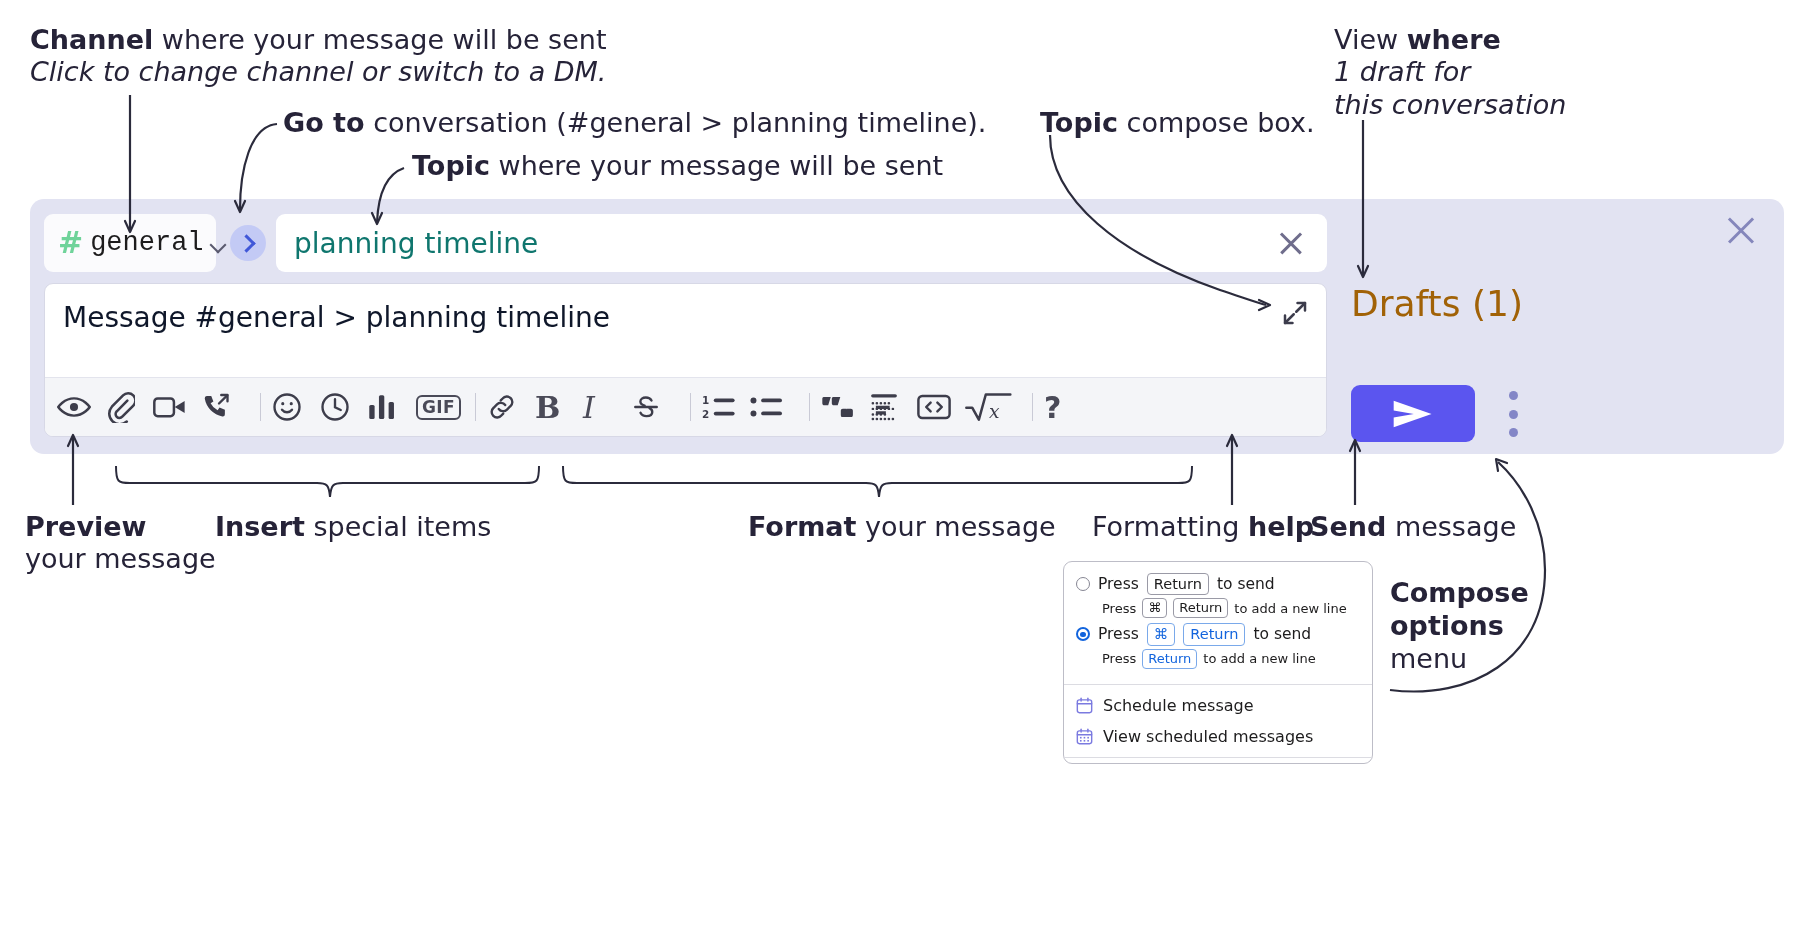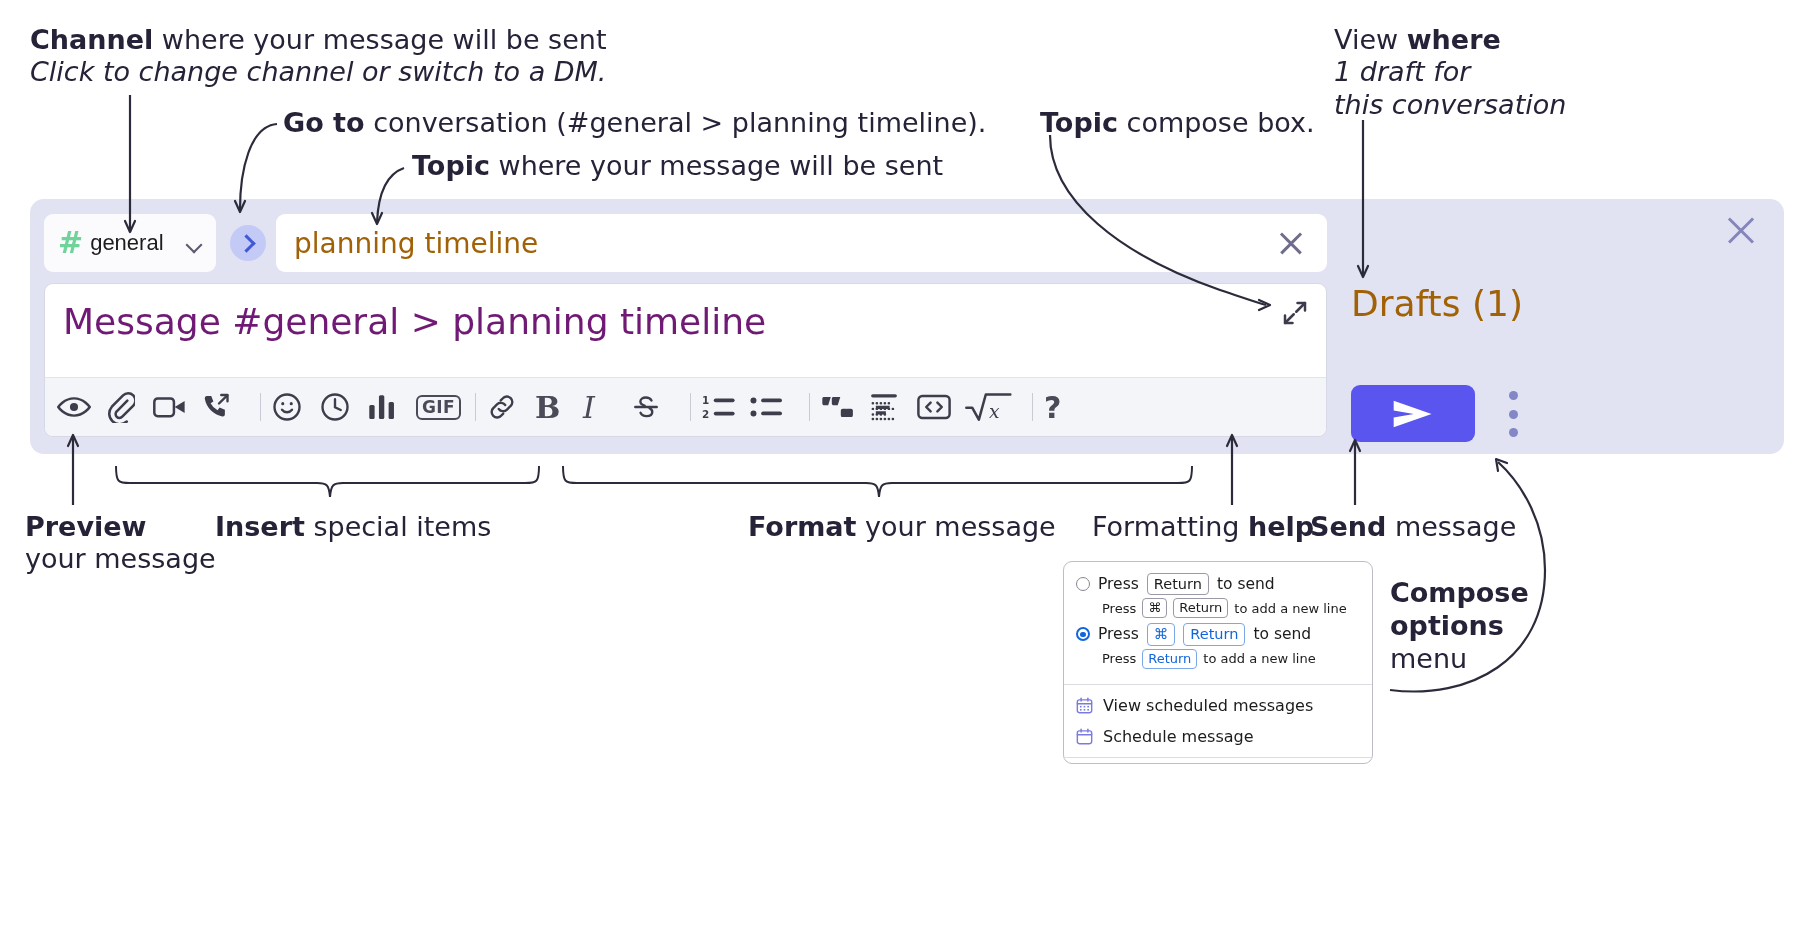--- a/index.html
+++ b/index.html
@@ -63,23 +63,23 @@
     cursor: pointer;
   }
   .hash-icon {
     font-size: 30px;
     font-weight: 700;
     color: #6fd39a;
     line-height: 1;
     font-family: "DejaVu Sans", sans-serif;
   }
   .channel-name {
-    font-size: 22px;
+    font-size: 27px;
     color: #1d1c1d;
-    font-family: Liberation Sans, sans-serif;
+    font-family: Liberation Mono, monospace;
     flex: 1;
   }
   .chev {
     width: 15px; height: 9px;
     position: relative;
     flex: 0 0 auto;
   }
   .chev::after {
     content: "";
     position: absolute;
@@ -114,21 +114,21 @@
     background: #ffffff;
     border-radius: 9px;
     display: flex;
     align-items: center;
     padding: 0 14px 0 18px;
     box-sizing: border-box;
   }
   .topic-value {
     flex: 1;
     font-size: 28px;
-    color: #a16207;
+    color: #0f766e;
     font-family: "DejaVu Sans", sans-serif;
   }
   .x-clear {
     width: 32px; height: 32px;
     position: relative;
     cursor: pointer;
     flex: 0 0 auto;
     margin-right: 6px;
   }
   .x-clear::before, .x-clear::after {
@@ -150,22 +150,22 @@
     overflow: hidden;
   }
   .editor-body {
     height: 93px;
     position: relative;
   }
   .placeholder {
     position: absolute;
     left: 18px;
     top: 17px;
-    font-size: 36px;
-    color: #701a75;
+    font-size: 28px;
+    color: #0f172a;
     font-family: "DejaVu Sans", sans-serif;
   }
   .expand-btn {
     position: absolute;
     right: 16px;
     top: 14px;
     width: 30px; height: 30px;
     cursor: pointer;
   }
 
@@ -632,20 +632,32 @@
       <span>to send</span>
     </div>
     <div class="sub-row">
       <span>Press</span>
       <span class="key blue">Return</span>
       <span>to add a new line</span>
     </div>
   </div>
 
   <div class="menu-div"></div>
+
+  <div class="menu-item">
+    <span class="mi-icon">
+      <svg width="17" height="17" viewBox="0 0 18 18" fill="none" stroke="#7b7ae0" stroke-width="1.5" stroke-linecap="round">
+        <rect x="1.4" y="3" width="15.2" height="13.6" rx="2.2"></rect>
+        <line x1="1.4" y1="7.2" x2="16.6" y2="7.2"></line>
+        <line x1="5.4" y1="1.3" x2="5.4" y2="4.2"></line>
+        <line x1="12.6" y1="1.3" x2="12.6" y2="4.2"></line>
+      </svg>
+    </span>
+    <span>Schedule message</span>
+  </div>
 
   <div class="menu-item">
     <span class="mi-icon">
       <svg width="17" height="17" viewBox="0 0 18 18" fill="none" stroke="#7b7ae0" stroke-width="1.5" stroke-linecap="round">
         <rect x="1.4" y="3" width="15.2" height="13.6" rx="2.2"></rect>
         <line x1="1.4" y1="7.2" x2="16.6" y2="7.2"></line>
         <line x1="5.4" y1="1.3" x2="5.4" y2="4.2"></line>
         <line x1="12.6" y1="1.3" x2="12.6" y2="4.2"></line>
         <g fill="#7b7ae0" stroke="none">
           <rect x="4.2" y="9.4" width="1.7" height="1.7"></rect>
@@ -653,32 +665,20 @@
           <rect x="12" y="9.4" width="1.7" height="1.7"></rect>
           <rect x="4.2" y="12.7" width="1.7" height="1.7"></rect>
           <rect x="8.1" y="12.7" width="1.7" height="1.7"></rect>
           <rect x="12" y="12.7" width="1.7" height="1.7"></rect>
         </g>
       </svg>
     </span>
     <span>View scheduled messages</span>
   </div>
 
-  <div class="menu-item">
-    <span class="mi-icon">
-      <svg width="17" height="17" viewBox="0 0 18 18" fill="none" stroke="#7b7ae0" stroke-width="1.5" stroke-linecap="round">
-        <rect x="1.4" y="3" width="15.2" height="13.6" rx="2.2"></rect>
-        <line x1="1.4" y1="7.2" x2="16.6" y2="7.2"></line>
-        <line x1="5.4" y1="1.3" x2="5.4" y2="4.2"></line>
-        <line x1="12.6" y1="1.3" x2="12.6" y2="4.2"></line>
-      </svg>
-    </span>
-    <span>Schedule message</span>
-  </div>
-
   <div class="menu-div"></div>
 
 </div>
 
 <svg class="abs" id="connectors" viewBox="0 0 1814 944" fill="none" stroke="#2b2b3c" stroke-width="2.2">
 
   <path d="M130 95 L130 232"></path>
   <path d="M130 232 l-5 -11 l5 11 l5 -11" stroke-width="2.2" stroke-linecap="round" stroke-linejoin="round"></path>
 
   <path d="M277 124 C250 126, 240 170, 240 210"></path>

